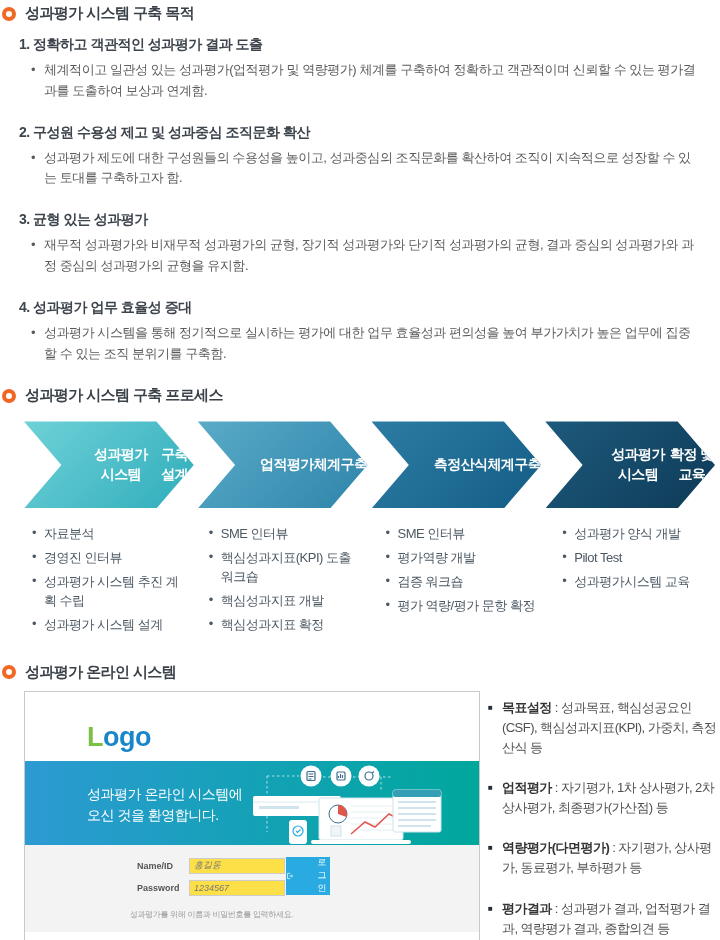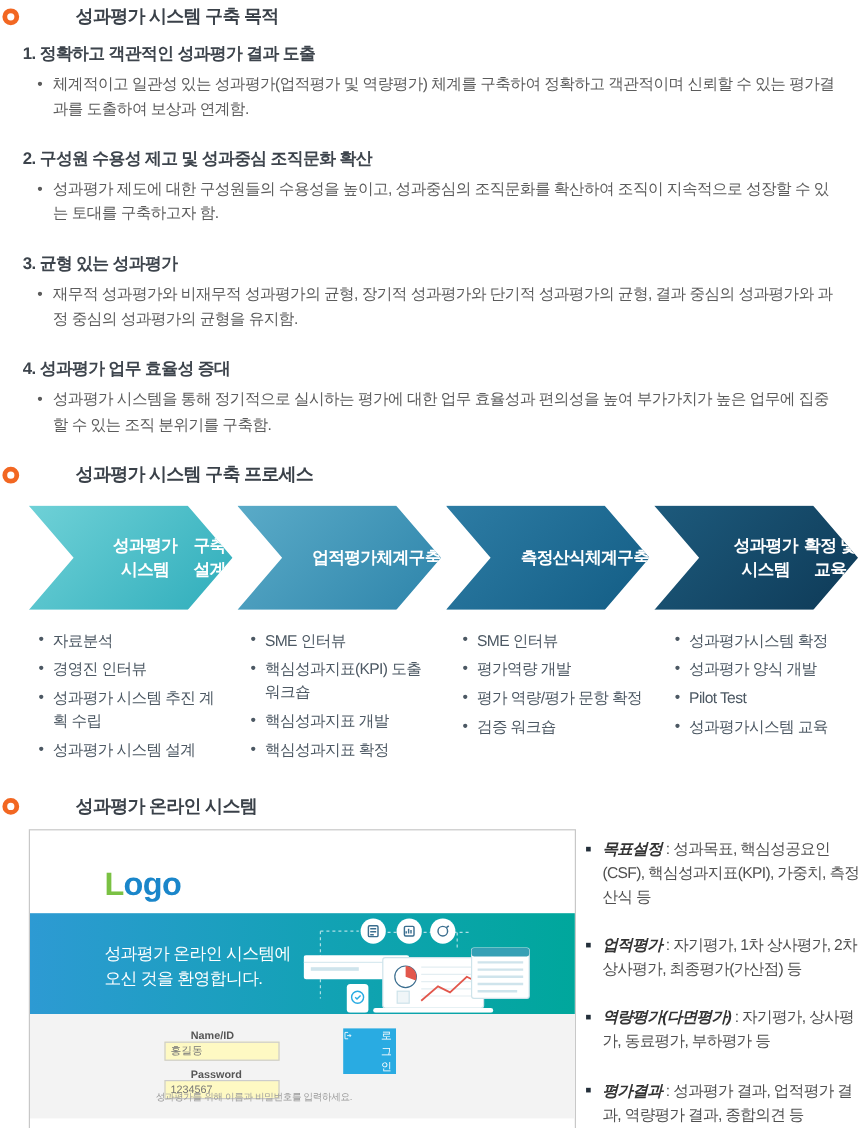--- a/index.html
+++ b/index.html
@@ -3,21 +3,21 @@
 <meta charset="utf-8">
 <style>
   * { margin:0; padding:0; box-sizing:border-box; }
   html,body { background:#fff; }
   body { width:720px; height:940px; font-family:"Liberation Sans", sans-serif; overflow:hidden; }
   .page { position:relative; width:720px; height:940px; padding:4px 0 0 2px; }
 
   
   .sec-header { display:flex; align-items:center; gap:9px; }
   .ring { width:14px; height:14px; border-radius:50%; border:4px solid #f26722; background:#fff; flex:0 0 auto; }
-  .sec-title { font-size:15px; font-weight:bold; color:#3a4149; letter-spacing:-0.6px;margin-left:38px; }
+  .sec-title { font-size:15px; font-weight:bold; color:#3a4149; letter-spacing:-0.6px; }
 
   
   .objectives { margin:13px 0 0 17px; }
   .objective { margin-bottom:22px; }
   .obj-heading { font-size:14px; font-weight:bold; color:#3d444c; letter-spacing:-0.5px; margin-bottom:6px; }
   .obj-bullet { position:relative; margin-left:12px; padding-left:13px; width:672px;
                 font-size:13px; color:#5b5b5b; line-height:1.6; letter-spacing:-0.45px; }
   .obj-bullet::before { content:"•"; position:absolute; left:0; top:0; color:#5b5b5b; }
 
   
@@ -46,38 +46,38 @@
   .logo { position:absolute; left:62px; bottom:8px; font-size:27px; font-weight:bold; letter-spacing:-0.5px; }
   .logo-l { color:#7ac143; }
   .logo-rest { color:#1a86ca; }
   .banner { height:84px; background:linear-gradient(90deg,#2d9ad3 0%,#12a2b4 55%,#00a79c 100%);
             position:relative; }
   .welcome { position:absolute; left:62px; top:23px; color:#fff; font-size:14px;
              line-height:1.55; letter-spacing:-0.5px; }
   .illustration { position:absolute; right:26px; top:3px; }
   .form-area { height:87px; background:#f3f3f3; position:relative; }
   .form-rows { position:absolute; left:112px; top:13px; }
-  .form-row { display:flex; align-items:center; margin-bottom:6px;flex-direction:column; }
+  .form-row { display:flex; align-items:center; margin-bottom:6px; }
   .form-row label { width:46px; text-align:left; font-size:9px; font-weight:bold; color:#555;
                     margin-right:6px; }
-  .form-row input { width:96px; height:16px; border:1px solid #ccc; background:#fef9c3;
-                    font-size:9px; color:#777; padding:0 4px; font-family:"Liberation Sans",sans-serif; }
+  .form-row input { width:96px; height:16px; border:1px solid #ccc; background:#fde047;
+                    font-size:9px; color:#777; padding:0 4px; font-family:"Liberation Sans",sans-serif;font-style:italic; }
   .login-btn { position:absolute; left:261px; top:12px; width:44px; height:38px;
                background:#29abe2; border:none; color:#fff; font-size:9px; cursor:pointer;
-               display:flex; align-items:flex-start; justify-content:center; gap:21px;
+               display:flex; align-items:center; justify-content:center; gap:21px;
                font-family:"Liberation Sans",sans-serif; }
   .helper { position:absolute; left:74px; top:64px; width:225px; text-align:center;
             font-size:8px; color:#9b9b9b; letter-spacing:-0.3px; }
 
   .notes { width:234px; padding-top:7px; }
   .note { position:relative; padding-left:14px; margin-bottom:20px;
           font-size:13px; color:#4f4f4f; line-height:1.55; letter-spacing:-0.55px; }
   .note::before { content:"■"; position:absolute; left:0; top:1px; font-size:8px;
                   color:#232f3a; line-height:18px; }
-  .note-label { font-weight:bold; color:#333;font-style:italic; }
+  .note-label { font-weight:bold; color:#333; }
 
   .mt-sec2 { margin-top:15px; }
   .mt-sec3 { margin-top:23px; margin-bottom:9px; }
 </style>
 </head>
 <body>
 
 <div class="page">
 
   <div class="sec-header">
@@ -137,25 +137,24 @@
     </ul>
     <ul>
       <li>SME 인터뷰</li>
       <li>핵심성과지표(KPI) 도출 워크숍</li>
       <li>핵심성과지표 개발</li>
       <li>핵심성과지표 확정</li>
     </ul>
     <ul>
       <li>SME 인터뷰</li>
       <li>평가역량 개발</li>
+      <li>검증 워크숍</li>
       <li>평가 역량/평가 문항 확정</li>
-      <li>검증 워크숍</li>
-    </ul>
-    <ul>
-      <li>성과평가시스템 확정</li>
+    </ul>
+    <ul>
       <li>성과평가 양식 개발</li>
       <li>Pilot Test</li>
       <li>성과평가시스템 교육</li>
     </ul>
   </div>
 
   <div class="sec-header mt-sec3">
     <span class="ring"></span>
     <span class="sec-title">성과평가 온라인 시스템</span>
   </div>

